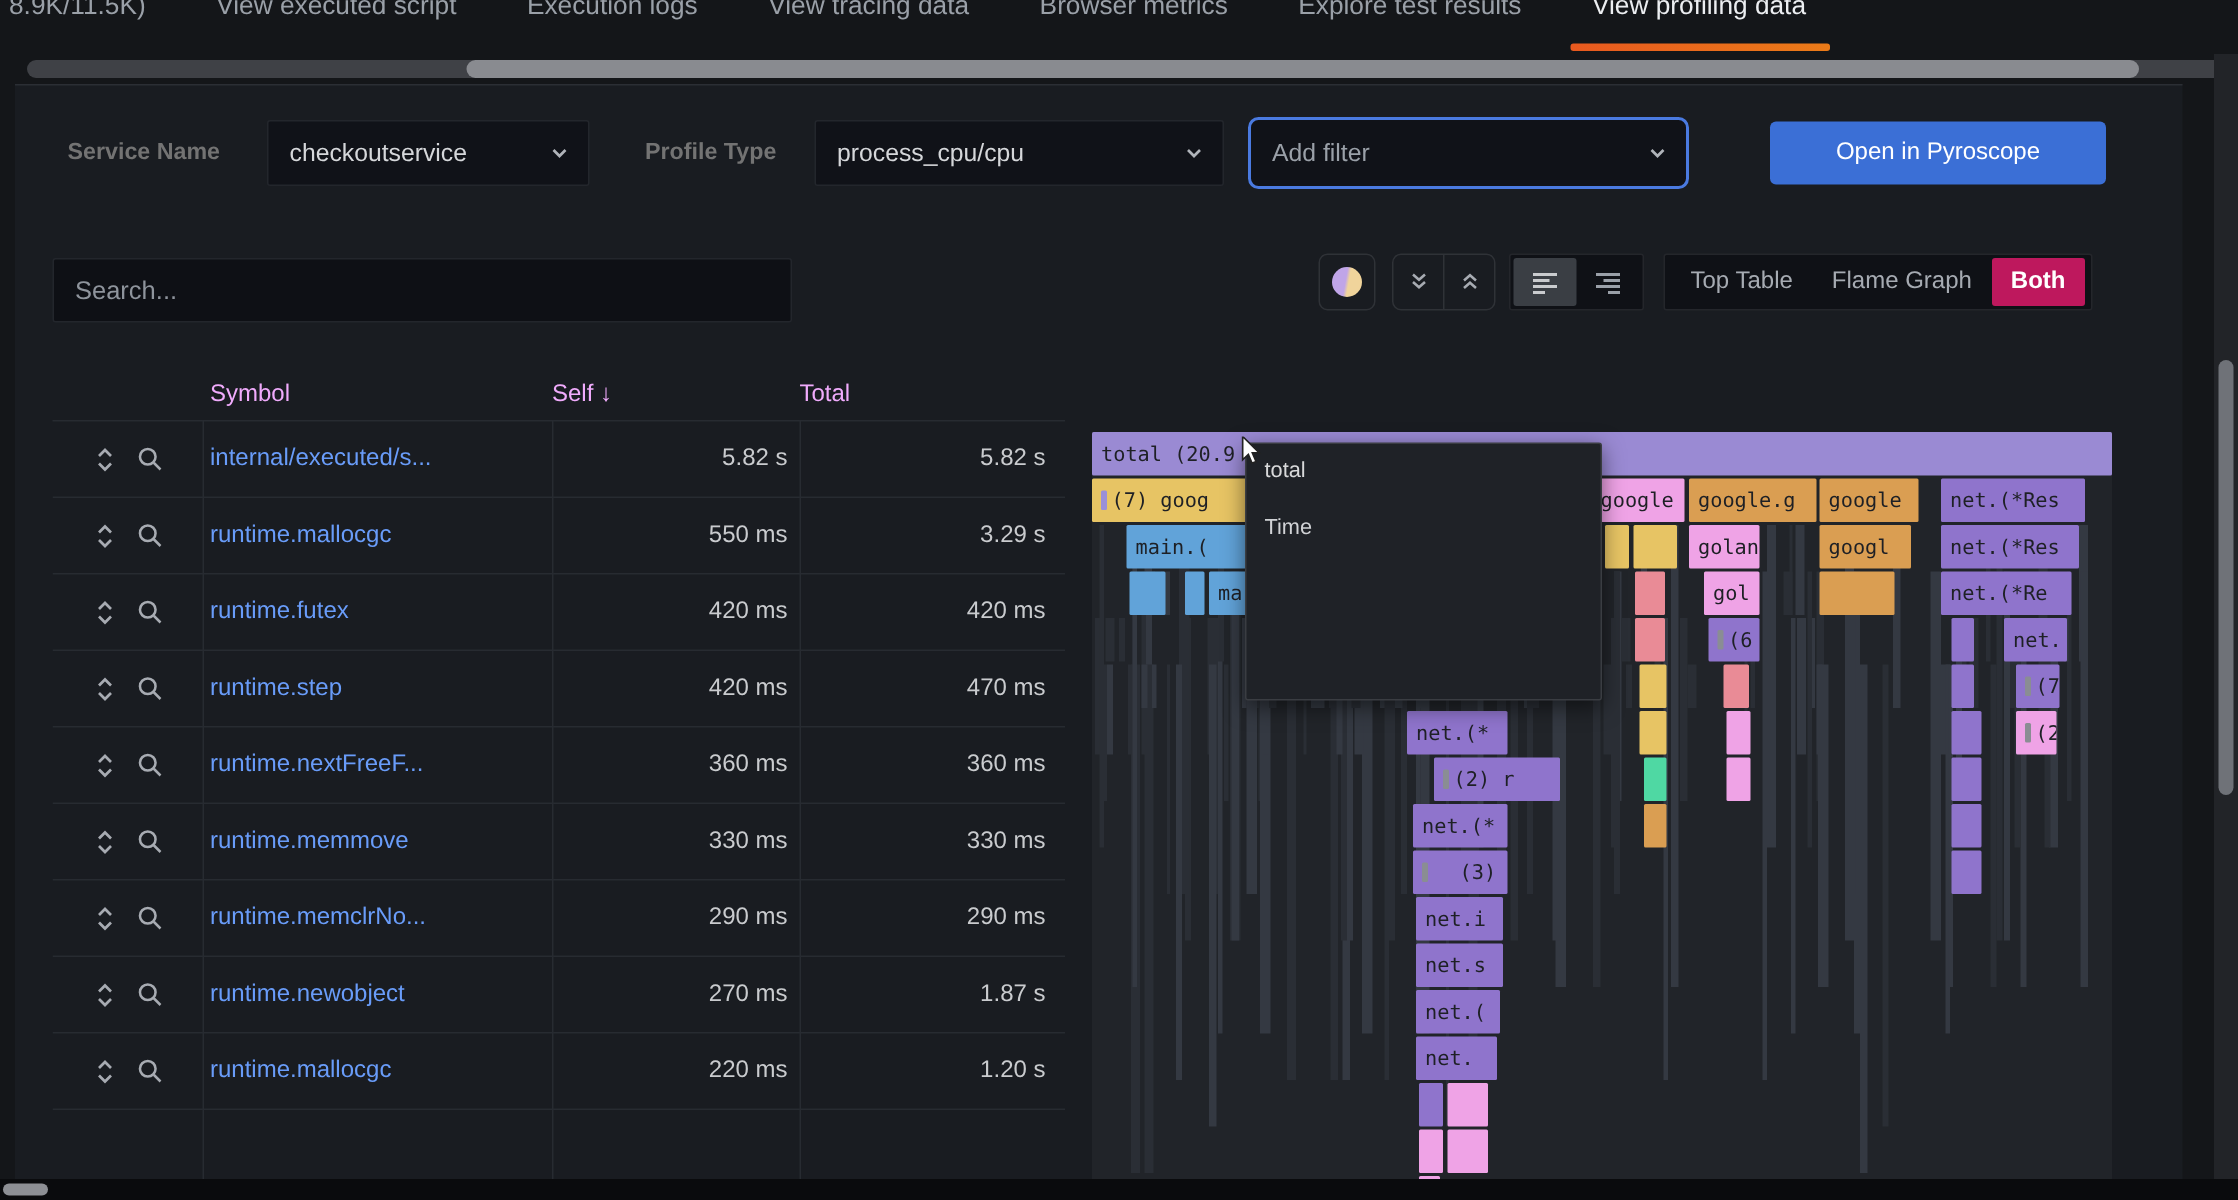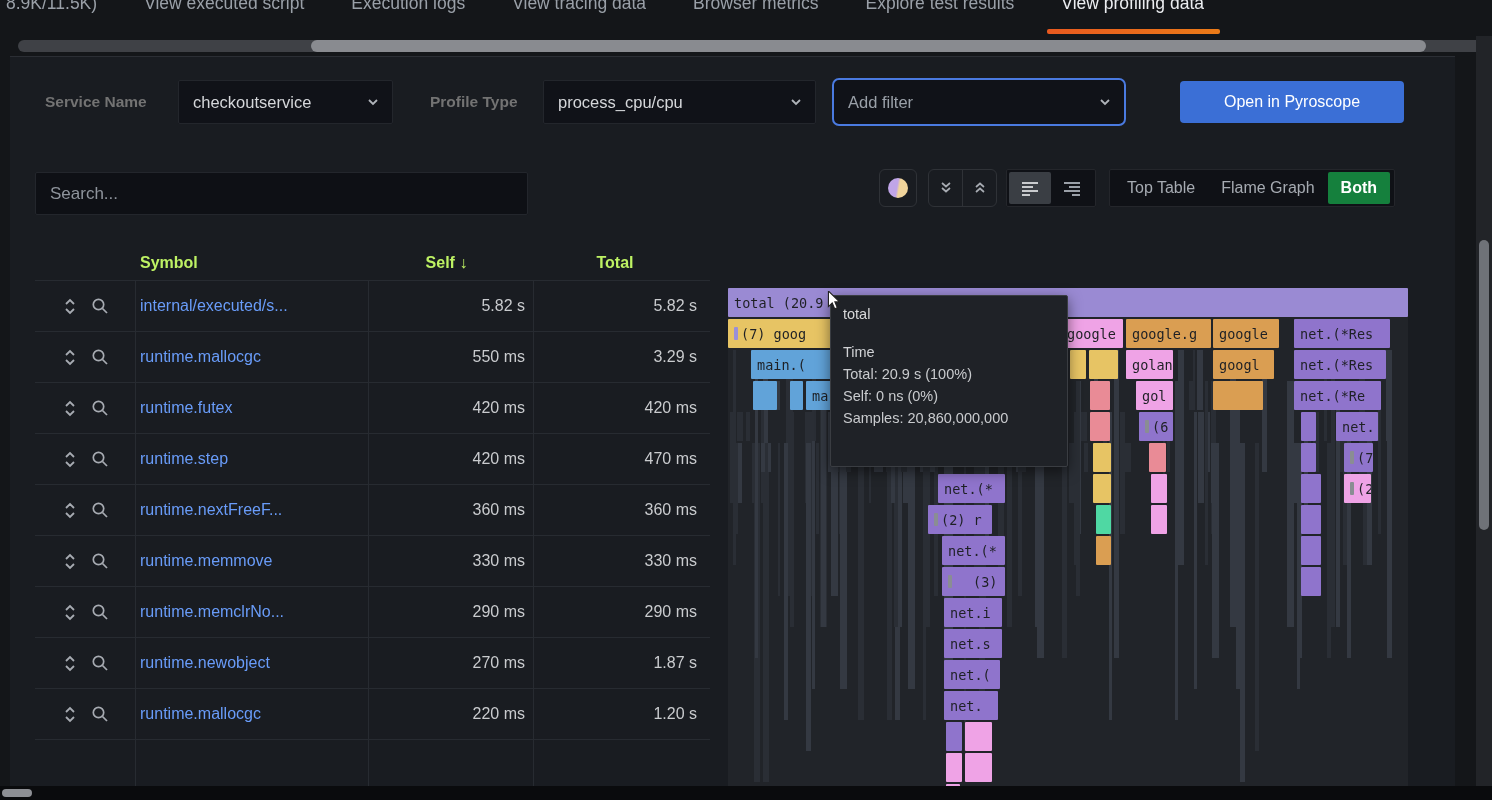--- a/index.html
+++ b/index.html
@@ -40,26 +40,26 @@
               box-sizing:border-box;overflow:hidden;}
   .icon-group .half{width:33px;display:flex;align-items:center;justify-content:center;cursor:pointer;}
   .icon-group .half + .half{border-left:1px solid #2f3237;}
   .align-group{position:absolute;top:169px;height:38px;display:flex;align-items:center;background:#0f1116;
                border:1px solid #24262b;border-radius:2px;box-sizing:border-box;padding:0 2px;}
   .align-btn{width:42px;height:32px;display:flex;align-items:center;justify-content:center;border-radius:2px;cursor:pointer;}
   .align-btn.sel{background:#3a3e44;}
   #view-toggle{position:absolute;left:1109px;top:169px;height:38px;background:#0f1116;border:1px solid #24262b;
                border-radius:2px;box-sizing:border-box;display:flex;align-items:center;padding:0 4px;}
   .vt-opt{padding:0 13px;line-height:32px;font-size:16px;color:#a6abb2;cursor:pointer;border-radius:2px;white-space:nowrap;}
-  .vt-opt.sel{background:#15803d;color:#fff;font-weight:bold;}
+  .vt-opt.sel{background:#be185d;color:#fff;font-weight:bold;}
   
   #thead{position:absolute;left:35px;top:246px;width:675px;height:34px;display:grid;
          grid-template-columns:100px 233px 165px 177px;align-items:center;}
-  #thead .hc{font-size:16px;font-weight:bold;color:#bef264;}
-  #thead .right{text-align:center;}
+  #thead .hc{font-size:16px;font-weight:normal;color:#f0abfc;}
+  #thead .right{text-align:left;}
   #table-rows{position:absolute;left:35px;top:280px;width:675px;height:506px;overflow:hidden;border-top:1px solid #272b31;}
   .trow{display:grid;grid-template-columns:100px 233px 165px 177px;align-items:center;height:50px;
         border-bottom:1px solid #272b31;}
   .trow .icons{display:flex;gap:12px;padding-left:26px;align-items:center;}
   .trow .sym{padding-left:5px;color:#699cf9;font-size:16px;white-space:nowrap;overflow:hidden;cursor:pointer;}
   .trow .num{text-align:right;font-size:16px;color:#c9cbce;}
   .trow .num.self{padding-right:8px;}
   .trow .num.total{padding-right:13px;}
   .vdiv{position:absolute;top:280px;width:1px;height:506px;background:#272b31;}
   
@@ -588,21 +588,21 @@
         <div class="fbar" style="left: 210px; top: 186px; width: 67px; background: rgb(143, 116, 204);">
           <span class="flabel">net.(*</span>
         </div>
         <div class="fbar" style="left: 365px; top: 186px; width: 18px; background: rgb(231, 196, 100);"></div>
         <div class="fbar" style="left: 423px; top: 186px; width: 16px; background: rgb(239, 163, 230);"></div>
         <div class="fbar" style="left: 573px; top: 186px; width: 20px; background: rgb(143, 116, 204);"></div>
         <div class="fbar" style="left: 616px; top: 186px; width: 27px; background: rgb(239, 163, 230);">
           <span class="ftick" style="background: rgb(138, 141, 147);"></span>
           <span class="flabel" style="padding-left: 3px;">(2</span>
         </div>
-        <div class="fbar" style="left: 200px; top: 217px; width: 64px; background: rgb(143, 116, 204);">
+        <div class="fbar" style="left: 228px; top: 217px; width: 84px; background: rgb(143, 116, 204);">
           <span class="ftick" style="background: rgb(138, 141, 147);"></span>
           <span class="flabel" style="padding-left: 3px;">(2) r</span>
         </div>
         <div class="fbar" style="left: 368px; top: 217px; width: 15px; background: rgb(79, 216, 163);"></div>
         <div class="fbar" style="left: 423px; top: 217px; width: 16px; background: rgb(239, 163, 230);"></div>
         <div class="fbar" style="left: 573px; top: 217px; width: 20px; background: rgb(143, 116, 204);"></div>
         <div class="fbar" style="left: 214px; top: 248px; width: 63px; background: rgb(143, 116, 204);">
           <span class="flabel">net.(*</span>
         </div>
         <div class="fbar" style="left: 368px; top: 248px; width: 15px; background: rgb(218, 158, 82);"></div>
@@ -628,25 +628,20 @@
         <div class="fbar" style="left: 237px; top: 434px; width: 27px; background: rgb(239, 163, 230);"></div>
         <div class="fbar" style="left: 218px; top: 465px; width: 16px; background: rgb(239, 163, 230);"></div>
         <div class="fbar" style="left: 237px; top: 465px; width: 27px; background: rgb(239, 163, 230);"></div>
         <div class="fbar" style="left: 218px; top: 496px; width: 14px; background: rgb(239, 163, 230);"></div>
       </div>
   </div>
 
   <div id="tooltip">
     <div class="tt-title">total</div>
     <div class="tt-section">Time</div>
-    <div id="tooltip-lines">
-        <div class="tt-line">Total: 20.9 s (100%)</div>
-        <div class="tt-line">Self: 0 ns (0%)</div>
-        <div class="tt-line">Samples: 20,860,000,000</div>
-      </div>
   </div>
   <div id="cursor">
     <svg width="16" height="20" viewBox="0 0 12 18">
       <polygon points="1,0 1,14 4.4,10.8 6.6,16 9,15 6.8,9.8 11,9.8" fill="#fff" stroke="#222" stroke-width="1"></polygon>
     </svg>
   </div>
 
   <div id="vscroll-track">
     <div id="vscroll-thumb"></div>
   </div>

